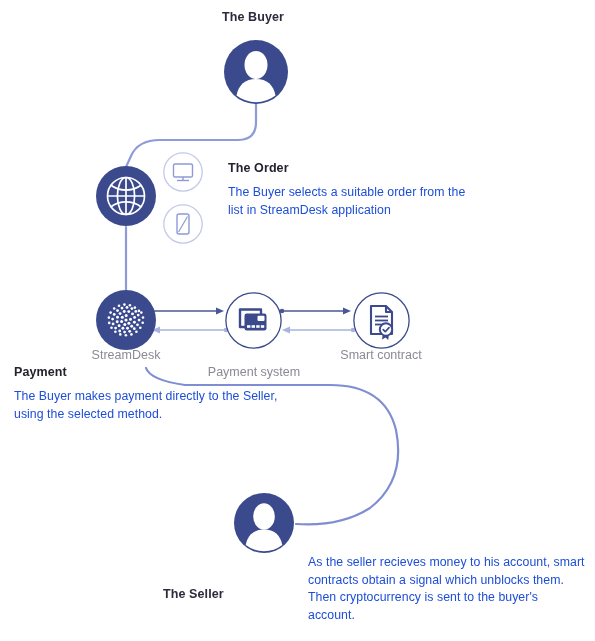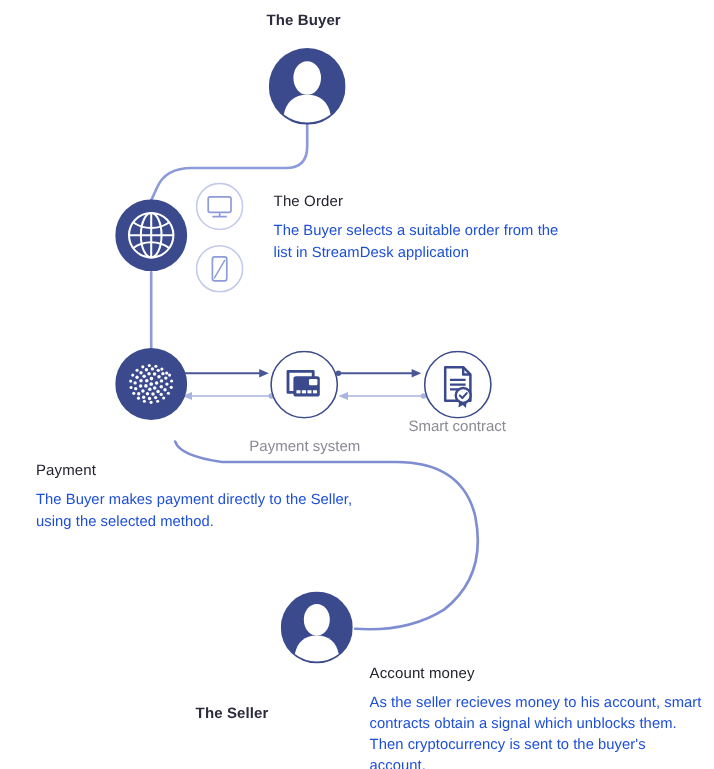--- a/index.html
+++ b/index.html
@@ -44,21 +44,21 @@
     font-size: 12.5px;
     color: #8a8a96;
     white-space: nowrap;
     text-align: center;
   }
   .block {
     position: absolute;
   }
   .block-title {
     font-size: 12.5px;
-    font-weight: normal;
+    font-weight: bold;
     color: #23232f;
     margin: 0 0 9px 0;
     letter-spacing: 0.1px;
   }
   .block-para {
     font-size: 12.3px;
     color: #1d4ed8;
     line-height: 17.5px;
     margin: 0 0 14px 0;
     letter-spacing: 0.05px;
@@ -204,20 +204,21 @@
         <circle cx="14.6" cy="22.6" r="1.3"></circle>
           <circle cx="18.2" cy="18.5" r="1.3"></circle>
         <circle cx="23" cy="15.7" r="1.3"></circle>
           <circle cx="28.4" cy="14.6" r="1.3"></circle>
         <circle cx="33.9" cy="15.2" r="1.3"></circle>
           <circle cx="38.9" cy="17.6" r="1.3"></circle>
         <circle cx="42.9" cy="20.9" r="1.3"></circle>
       </g>
     </svg>
   </div>
+  <div class="node-caption" style="left:66px; top:348px; width:120px;">StreamDesk</div>
 
   <div class="node" style="left:225px; top:292px; width:57px; height:57px;">
     <svg width="57" height="57" viewBox="0 0 57 57">
       <circle cx="28.5" cy="28.5" r="27.6" fill="none" stroke="#3b4a8c" stroke-width="1.3"></circle>
       <g>
         <path d="M 15 17.5 L 36 17.5 L 36 22 M 15 17.5 L 15 35 L 20.5 35" fill="none" stroke="#3b4a8c" stroke-width="2.4" stroke-linecap="round" stroke-linejoin="round"></path>
         <rect x="19.5" y="21.5" width="22" height="17" rx="2.2" fill="#3b4a8c"></rect>
         <rect x="32.5" y="23.8" width="7" height="5.2" rx="1" fill="#ffffff"></rect>
         <rect x="22" y="33.2" width="3.4" height="2.6" fill="#ffffff"></rect>
         <rect x="26.6" y="33.2" width="3.4" height="2.6" fill="#ffffff"></rect>
@@ -238,35 +239,34 @@
         <line x1="22" y1="28.5" x2="35" y2="28.5" stroke="#3b4a8c" stroke-width="1.8"></line>
         <line x1="22" y1="32.5" x2="30" y2="32.5" stroke="#3b4a8c" stroke-width="1.8"></line>
         <path d="M 30 40 L 29 47.5 L 32.6 45.6 L 35.3 48 L 36 40 Z" fill="#3b4a8c"></path>
         <circle cx="33" cy="37.5" r="6.2" fill="#ffffff" stroke="#3b4a8c" stroke-width="2"></circle>
         <path d="M 30.2 37.6 L 32.3 39.7 L 36 35.6" fill="none" stroke="#3b4a8c" stroke-width="1.7" stroke-linecap="round" stroke-linejoin="round"></path>
       </g>
     </svg>
   </div>
   <div class="node-caption" style="left:321px; top:348px; width:120px;">Smart contract</div>
 
-  <div class="block" style="left:14px; top:385px; width:265px;margin-left:16px;">
+  <div class="block" style="left:14px; top:365px; width:265px;">
     <div class="block-title">Payment</div>
     <p class="block-para">The Buyer makes payment directly to the Seller, using the selected method.</p>
   </div>
 
   <div class="label" style="left:163px; top:545px;margin-top:42px;">The Seller</div>
 
   <div class="node" style="left:234px; top:493px; width:60px; height:60px;">
     <svg width="60" height="60" viewBox="0 0 60 60">
       <circle cx="30" cy="30" r="30" fill="#3b4a8c"></circle>
       <g>
         <ellipse cx="30" cy="23.5" rx="10.8" ry="13.2" fill="#ffffff"></ellipse>
         <path d="M 30 36.5 C 19.7 36.5 13.6 42.2 11.7 52 A 30 30 0 0 0 48.3 52 C 46.4 42.2 40.3 36.5 30 36.5 Z" fill="#ffffff"></path>
       </g>
     </svg>
   </div>
 
   <div class="block" style="left:308px; top:554px; width:280px;">
-    <div class="block-title">Account money</div>
     <p class="block-para">As the seller recieves money to his account, smart contracts obtain a signal which unblocks them. Then cryptocurrency is sent to the buyer's account.</p>
   </div>
 
 </div>
 
 </body></html>

